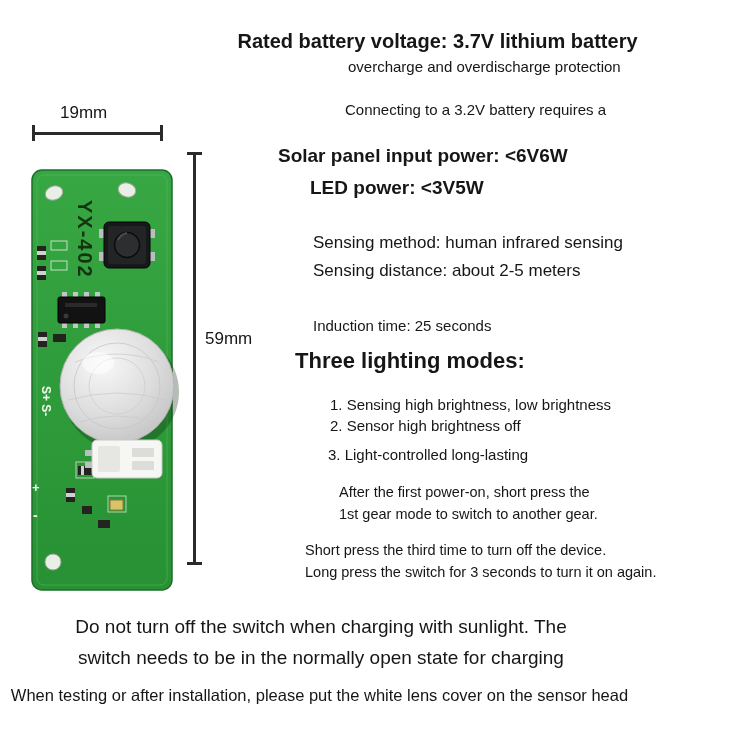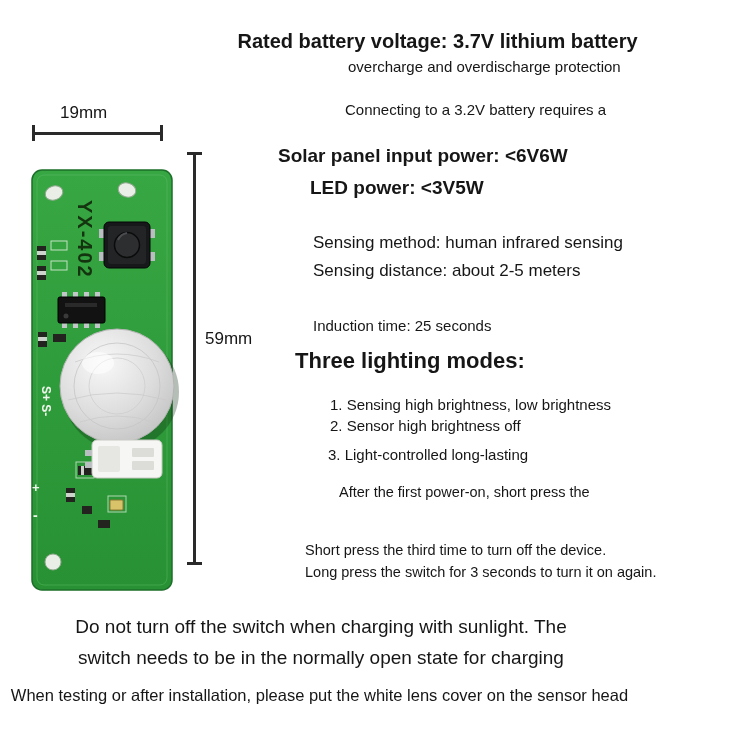--- a/index.html
+++ b/index.html
@@ -172,20 +172,21 @@
 
   <div class="t" id="t-induction">Induction time: 25 seconds</div>
 
   <div class="t" id="h-modes">Three lighting modes:</div>
   <div class="t" id="m1">1. Sensing high brightness, low brightness</div>
   <div class="t" id="m2">2. Sensor high brightness off</div>
   <div class="t" id="m3">3. Light-controlled long-lasting</div>
 
   <div class="t" id="n-gear">
     <span class="line">After the first power-on, short press the</span>
+    <span class="line">1st gear mode to switch to another gear.</span>
   </div>
 
   <div class="t" id="n-off">
     <span class="line">Short press the third time to turn off the device.</span>
     <span class="line">Long press the switch for 3 seconds to turn it on again.</span>
   </div>
 
   <div class="t" id="f-warning">
     <span class="line">Do not turn off the switch when charging with sunlight. The</span>
     <span class="line">switch needs to be in the normally open state for charging</span>

